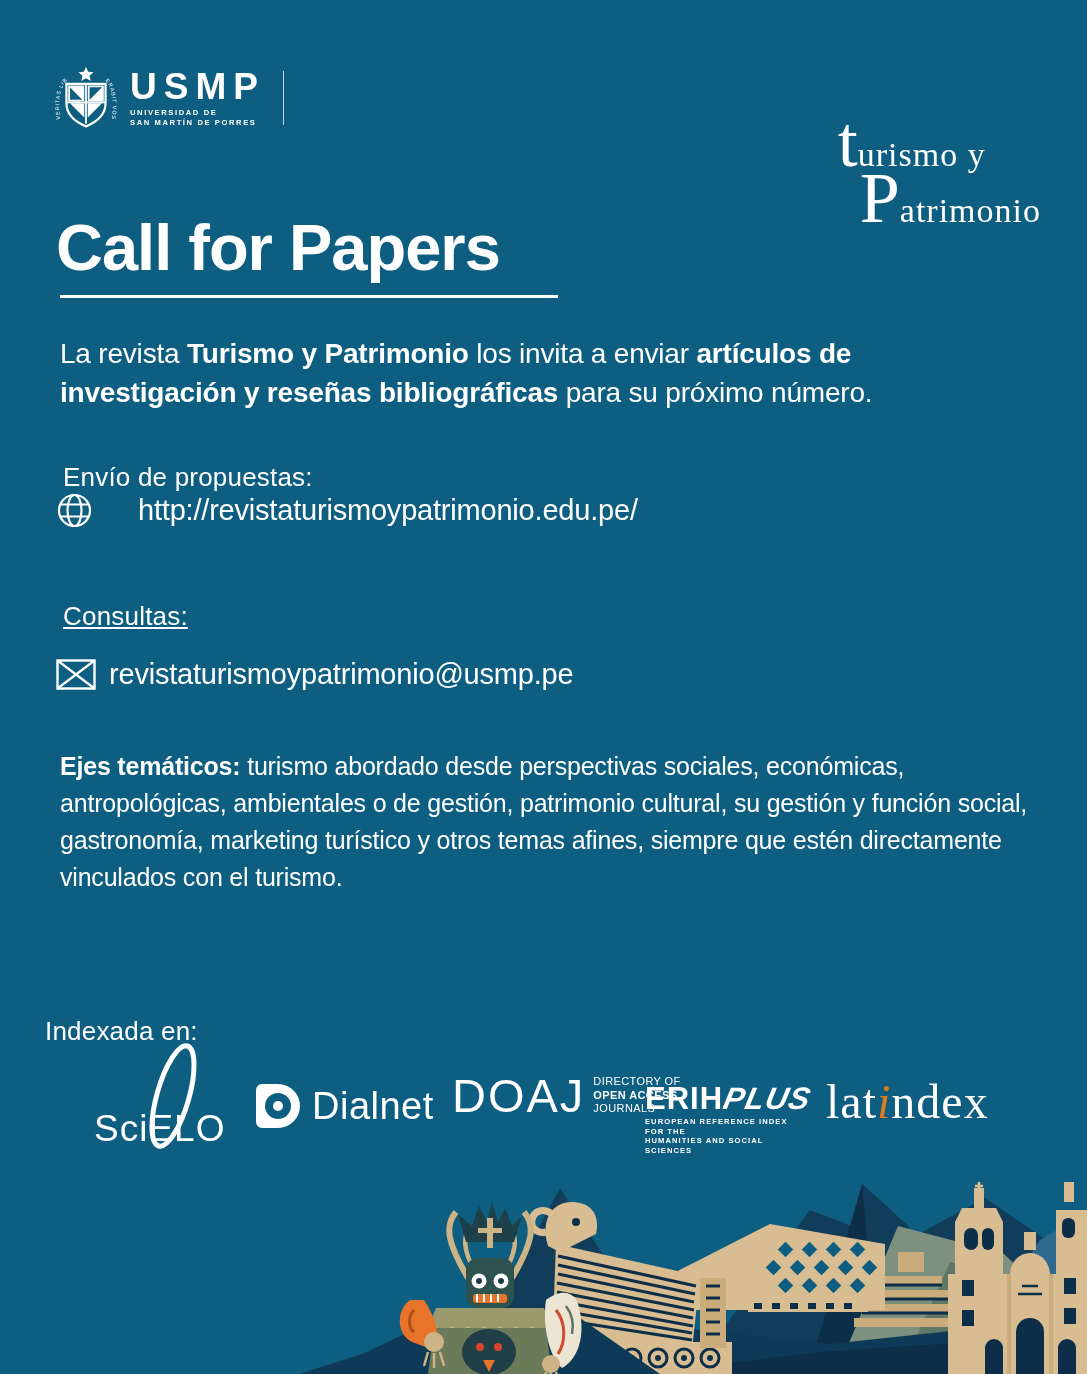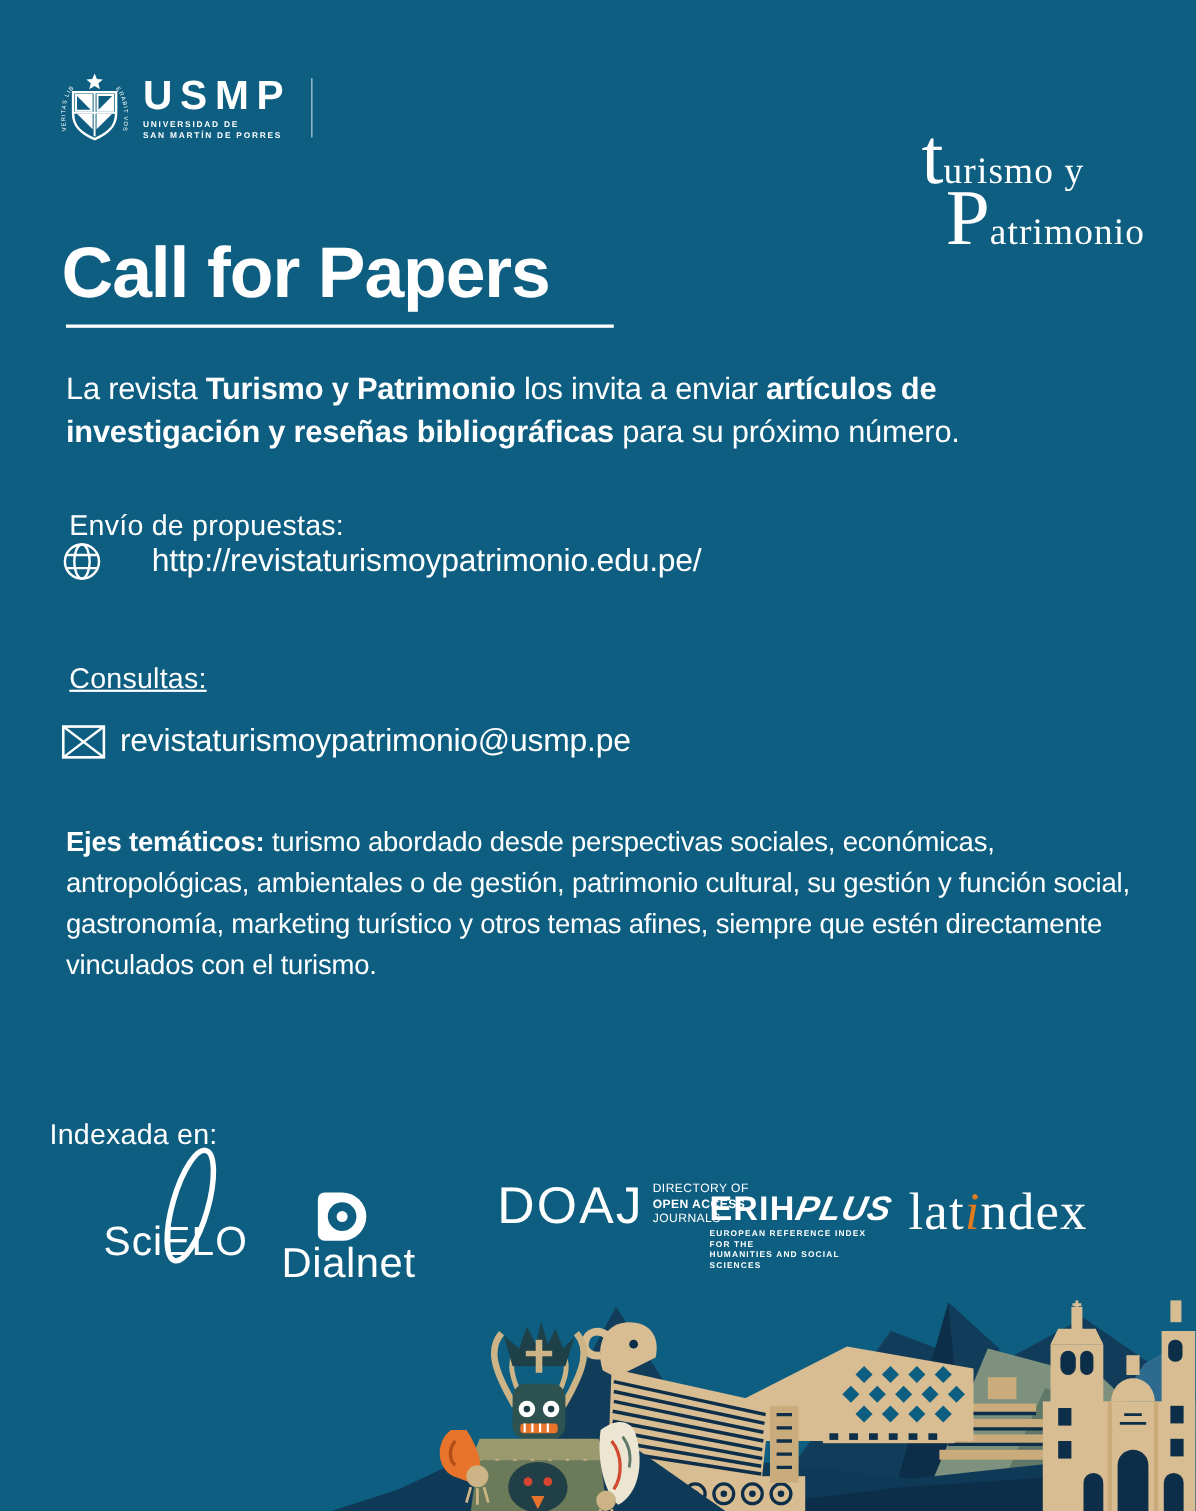--- a/index.html
+++ b/index.html
@@ -37,21 +37,21 @@
   .row-mail{left:56px;top:658px;}
   .contact-icon{flex:0 0 auto;margin-right:13px;}
   .contact-text{font-size:29px;letter-spacing:-.2px;}
   .themes{position:absolute;left:60px;top:748px;width:1002px;font-size:25px;line-height:37px;letter-spacing:-.2px;}
   .lbl-indexada{left:45px;top:986px;margin-top:30px;}
   
   .logos{position:absolute;left:0;top:1044px;width:1087px;height:120px;}
   .scielo{position:absolute;left:94px;top:0;width:142px;height:112px;font-family:Liberation Sans, sans-serif;}
   .scielo-text{position:absolute;left:0;bottom:6px;font-size:37px;letter-spacing:1px;}
   .scielo-swoosh{position:absolute;left:34px;top:-6px;}
-  .dialnet{position:absolute;left:256px;top:40px;display:flex;align-items:center;flex-direction:column;}
+  .dialnet{position:absolute;left:256px;top:40px;display:flex;align-items:center;}
   .dialnet-icon{width:44px;height:44px;background:#ffffff;border-radius:6px 50% 50% 6px;position:relative;margin-right:12px;}
   .dialnet-icon .ring{position:absolute;left:9px;top:9px;width:26px;height:26px;border-radius:50%;background:#0d5e80;}
   .dialnet-icon .dot{position:absolute;left:17px;top:17px;width:10px;height:10px;border-radius:50%;background:#ffffff;}
   .dialnet-name{font-size:38px;font-weight:400;letter-spacing:.5px;}
   .doaj{position:absolute;left:452px;top:24px;display:flex;align-items:center;}
   .doaj-acronym{font-size:47px;letter-spacing:2px;font-weight:400;}
   .doaj-sub{margin-left:8px;font-size:11px;line-height:13.5px;letter-spacing:.4px;}
   .doaj-sub .mid{font-weight:bold;}
   .erih{position:absolute;left:645px;top:40px;width:160px;}
   .erih-main{font-size:31px;font-weight:800;letter-spacing:1px;line-height:30px;white-space:nowrap;}

